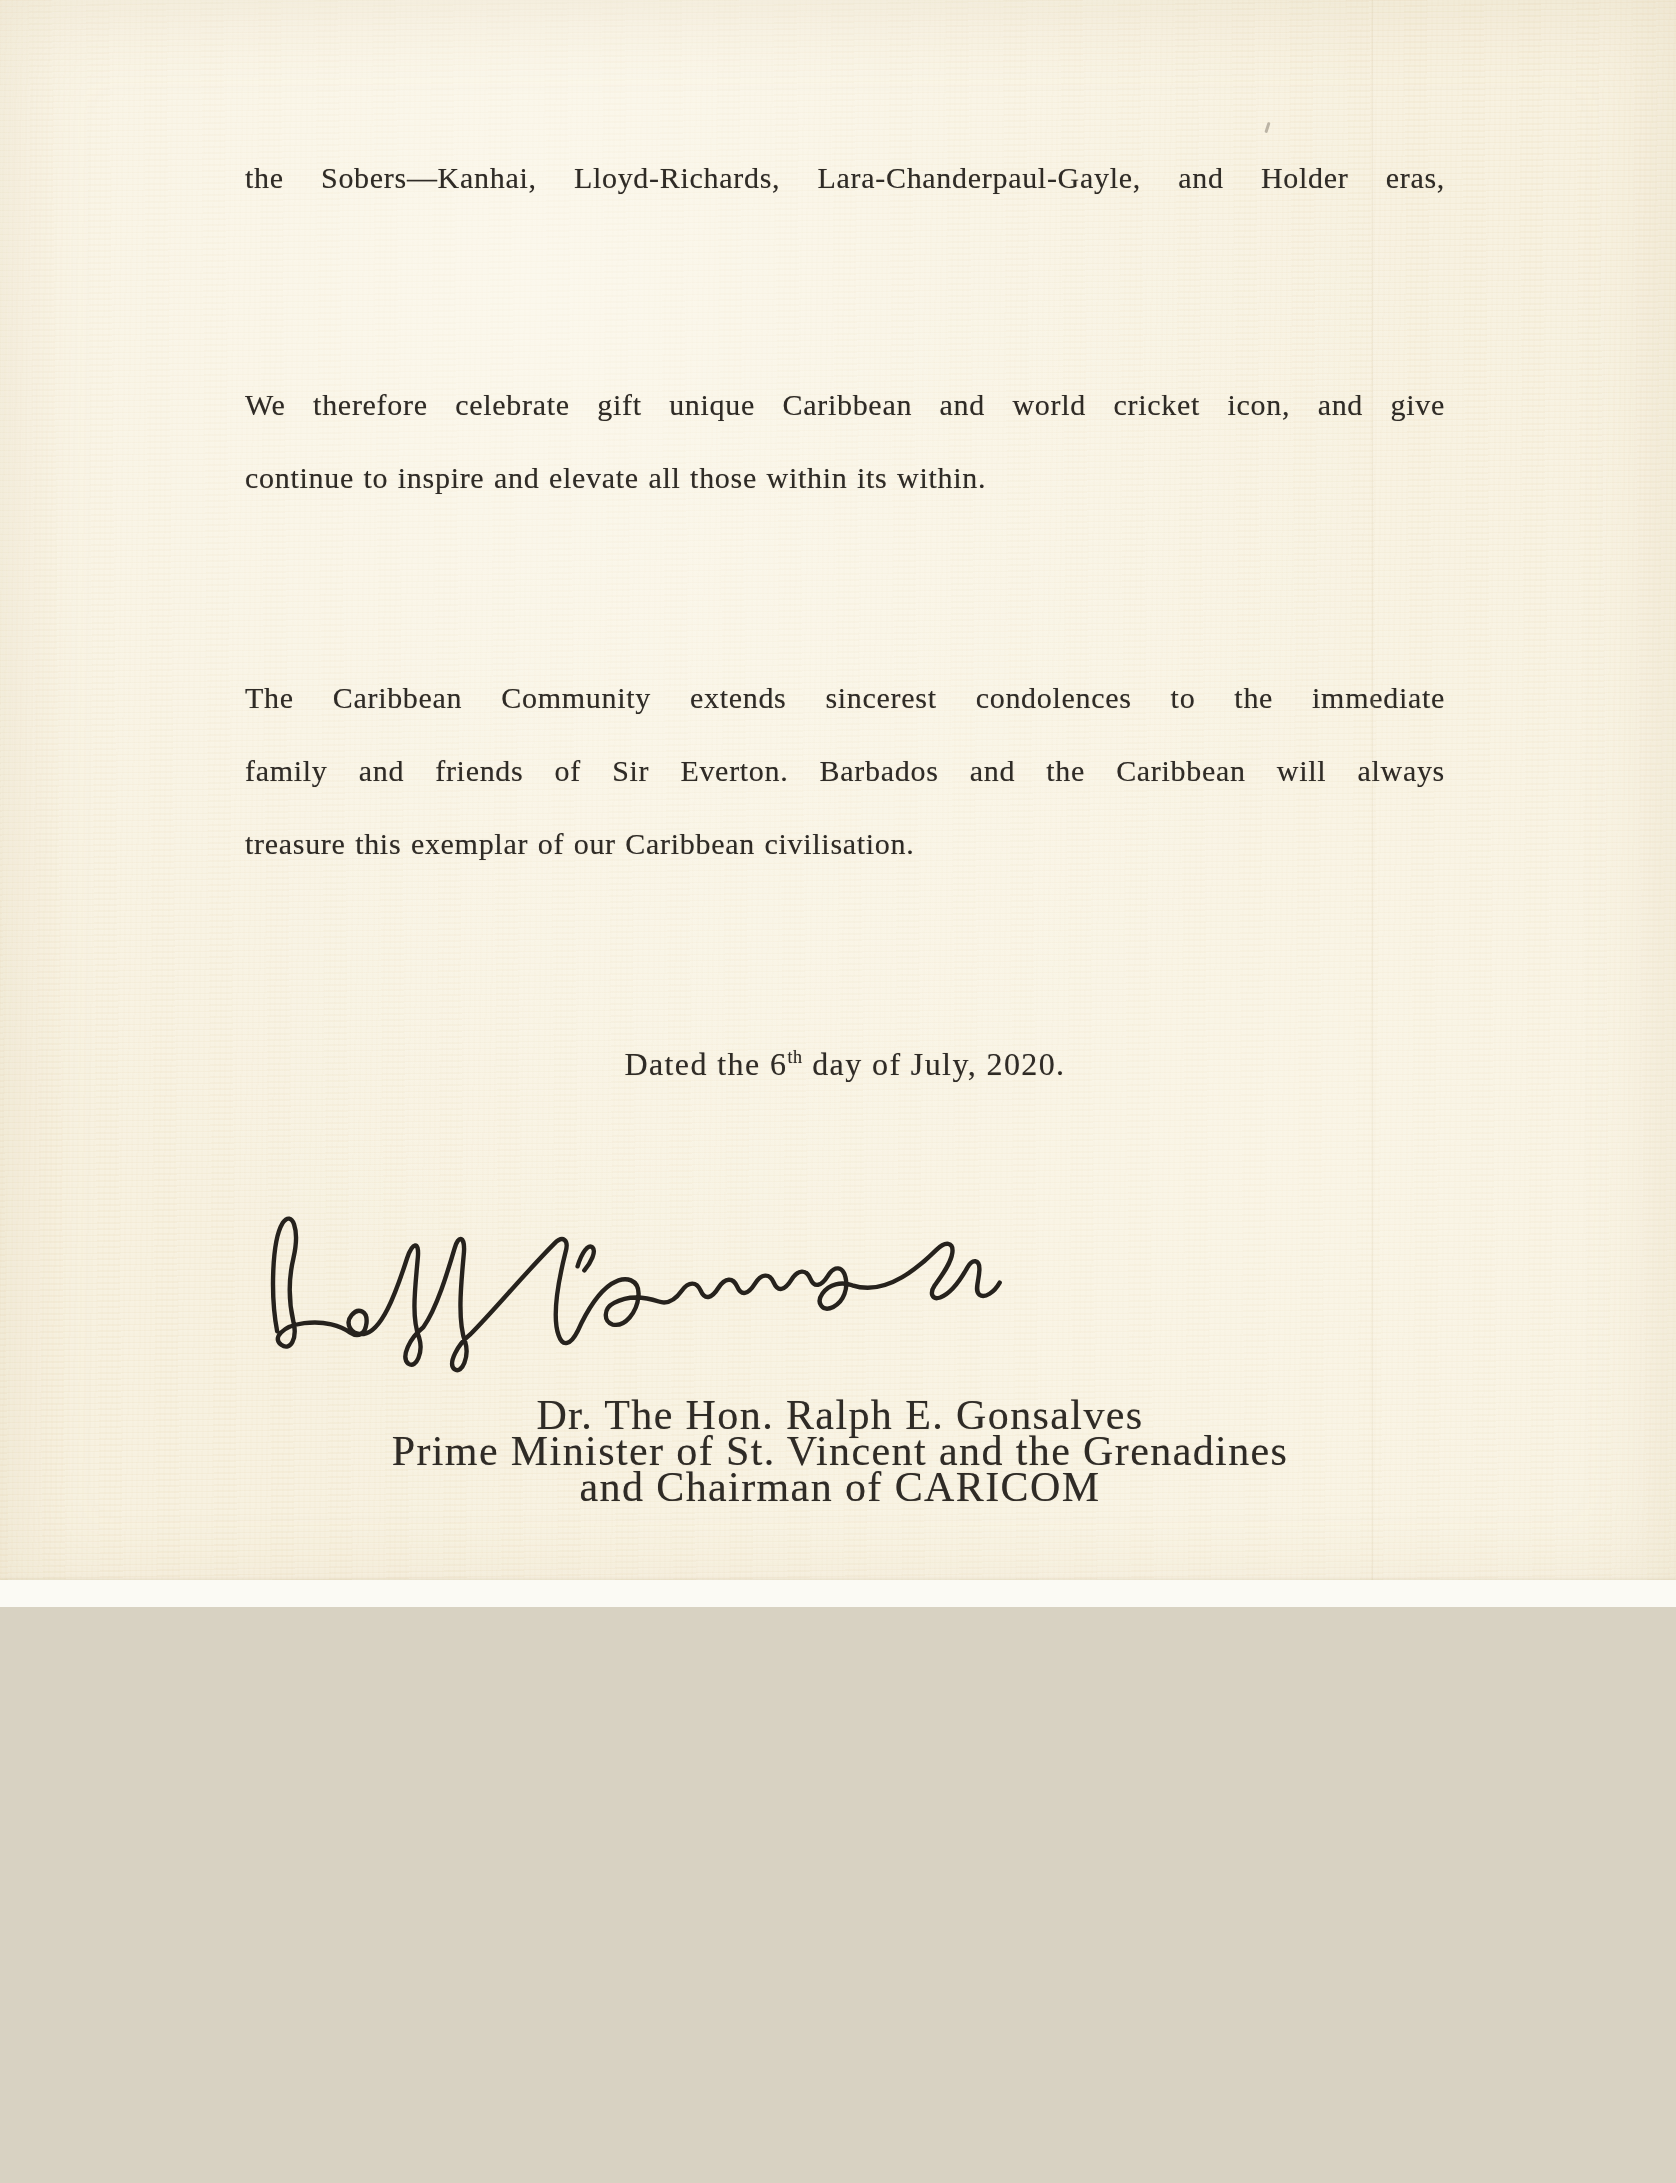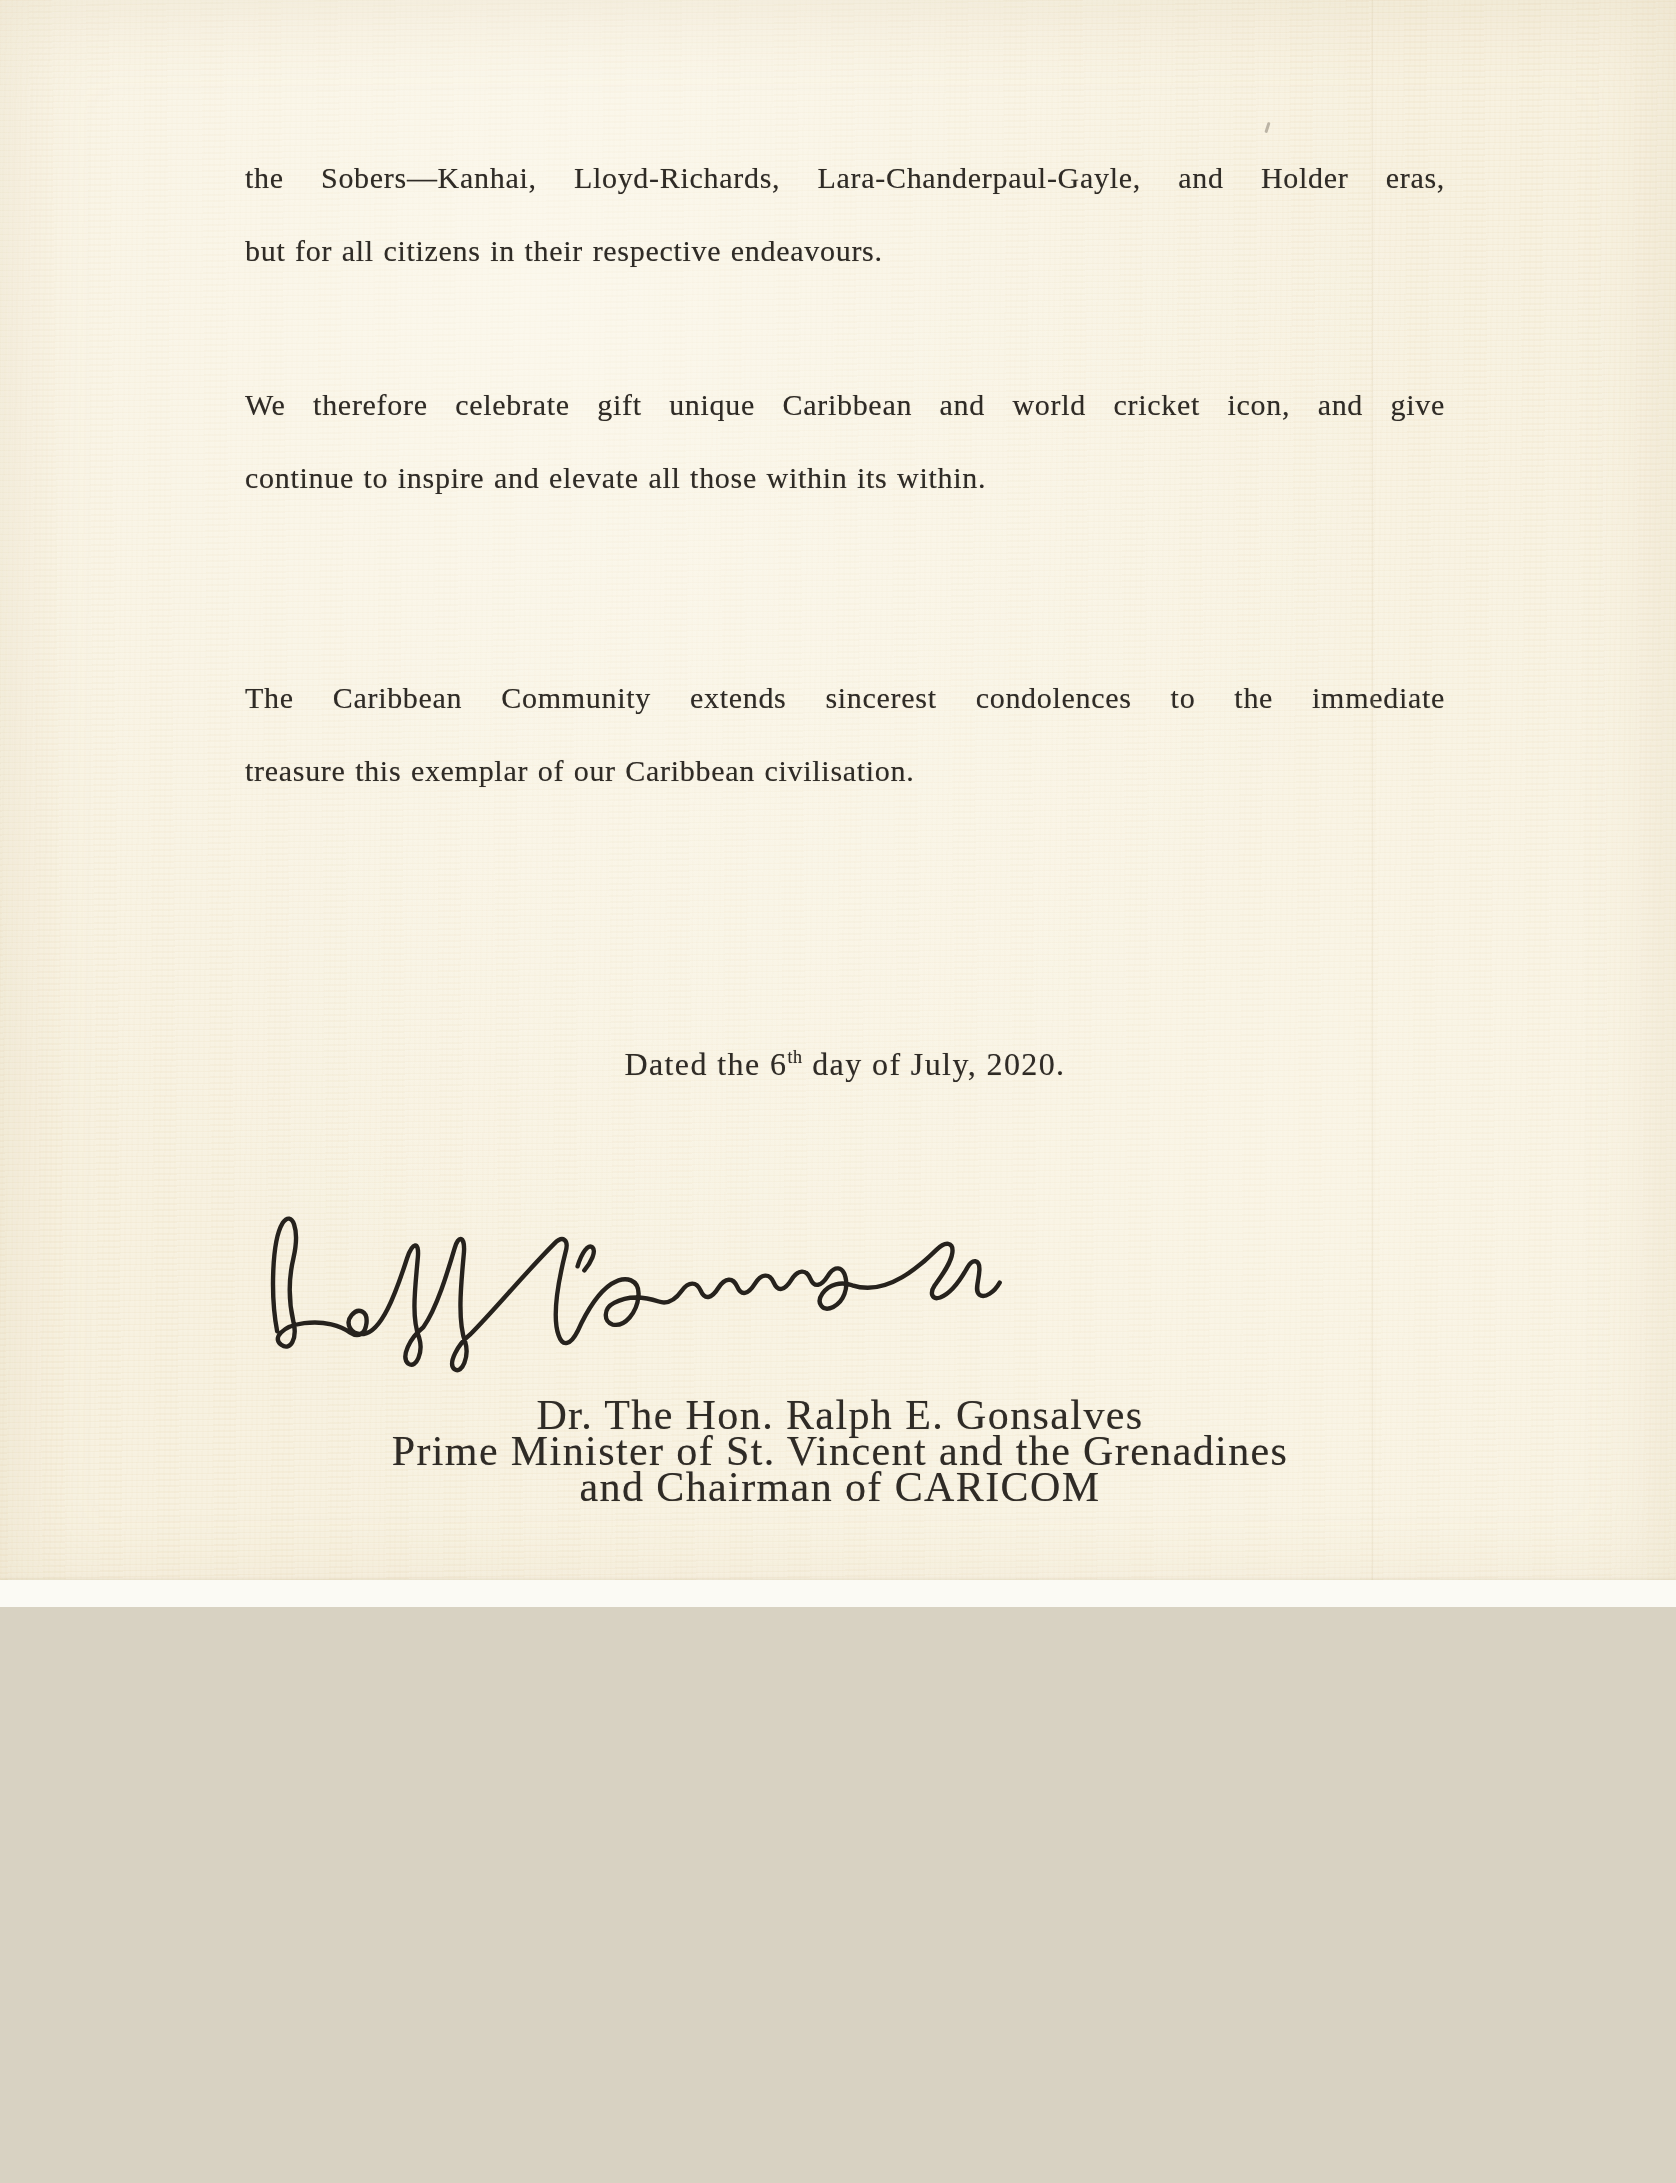--- a/index.html
+++ b/index.html
@@ -83,30 +83,30 @@
     background: #8a8274; border-radius: 1.4px; transform: rotate(18deg); opacity: 0.55;
   }
 </style>
 </head>
 <body>
 
 <div class="page">
 
   <div class="para" style="top:141px">
     <div class="jline">the Sobers—Kanhai, Lloyd-Richards, Lara-Chanderpaul-Gayle, and Holder eras,</div>
-    <div class="lline">but for all citizens in their respective endeavours.</div>
   </div>
 
   <div class="para" style="top:368px">
     <div class="jline">We therefore celebrate gift unique Caribbean and world cricket icon, and give</div>
     <div class="lline">continue to inspire and elevate all those within its within.</div>
   </div>
 
   <div class="para" style="top:661px">
     <div class="jline">The Caribbean Community extends sincerest condolences to the immediate</div>
+    <div class="jline">family and friends of Sir Everton.  Barbados and the Caribbean will always</div>
     <div class="lline">treasure this exemplar of our Caribbean civilisation.</div>
   </div>
 
   <div class="dated">
     <span>Dated the 6</span><sup class="ord">th</sup><span> day of July, 2020.</span>
   </div>
 
   <div class="signature-wrap">
     <svg viewBox="0 0 1150 290" xmlns="http://www.w3.org/2000/svg">
       <path d="M 52 192

